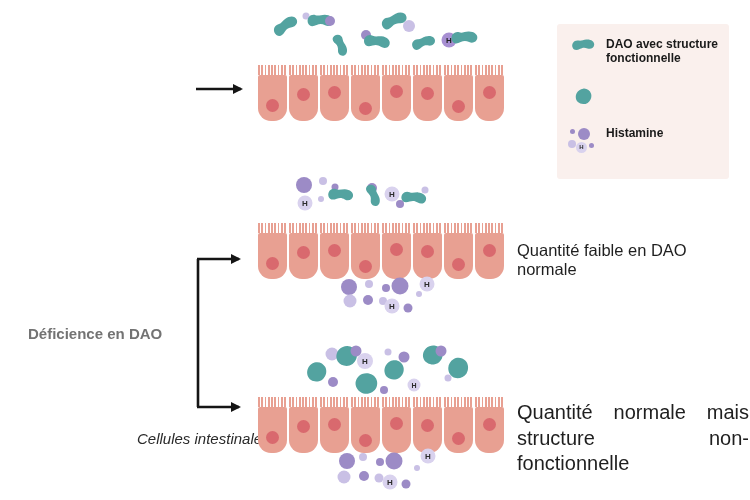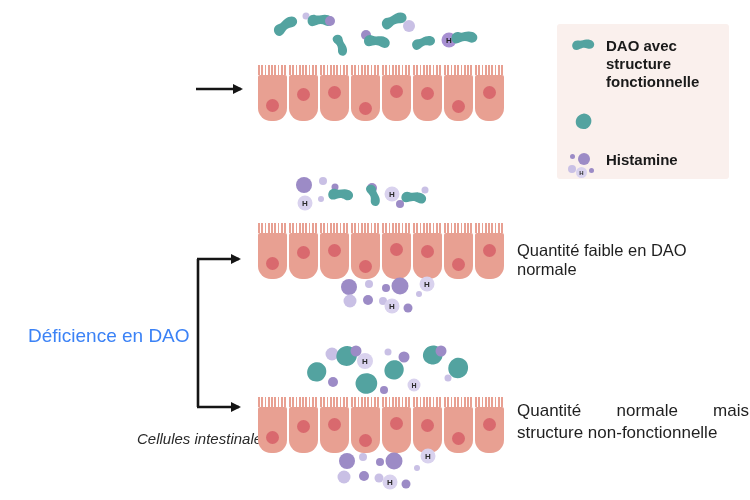--- a/index.html
+++ b/index.html
@@ -3,22 +3,22 @@
 <meta charset="utf-8">
 <style>
   html,body{margin:0;padding:0;background:#ffffff;}
   #stage{
     position:relative;width:750px;height:500px;overflow:hidden;background:#ffffff;
     font-family:"Liberation Sans",sans-serif;
   }
   .lbl{position:absolute;color:var(--text,#1f1f1f);}
   #lbl-normal{left:10px;top:78px;font-size:18px;}
   #lbl-low{left:517px;top:241px;font-size:16.5px;}
-  #lbl-nonfunc{left:517px;top:400px;width:232px;font-size:17px;line-height:1.28;text-align:justify;}
-  #lbl-deficiency{left:28px;top:325px;font-size:19px;font-weight:normal;color:#3b82f6;}
+  #lbl-nonfunc{left:517px;top:400px;width:232px;font-size:20px;line-height:1.28;text-align:justify;}
+  #lbl-deficiency{left:28px;top:325px;font-size:15px;font-weight:bold;color:#737373;}
   #lbl-cells{left:137px;top:430px;font-size:15px;font-style:italic;color:#2a2a2a;}
 
   
   .cellrow{position:absolute;display:flex;gap:2px;}
   .cell{width:29px;display:flex;flex-direction:column;}
   .villi{height:10px;background:repeating-linear-gradient(90deg,var(--cell-body) 0 1.7px,transparent 1.7px 3.3px);}
   .cbody{position:relative;height:46px;background:var(--cell-body);border-radius:2px 2px 13px 13px;}
   .nucleus{position:absolute;width:13px;height:13px;border-radius:50%;background:var(--cell-nucleus);}
 
   
@@ -27,21 +27,21 @@
   .dotl{border-radius:50%;background:var(--histamine-light);}
   .hcirc{border-radius:50%;background:var(--h-circle);display:flex;align-items:center;justify-content:center;
          font-weight:bold;color:#2b2b2b;}
   .hcirc.dark{background:var(--h-circle-dark);color:#1d1d1d;}
 
   
   #legend{position:absolute;left:557px;top:24px;width:172px;height:155px;background:var(--legend-bg);
           border-radius:3px;box-sizing:border-box;padding:13px 10px 10px 10px;display:flex;flex-direction:column;gap:21px;}
   .leg-item{display:flex;gap:7px;align-items:flex-start;}
   .leg-icon{width:32px;flex:none;display:flex;justify-content:center;position:relative;margin-top:1px;}
-  .leg-label{font-size:15px;font-weight:bold;color:#1a1a1a;line-height:1.2;}
+  .leg-label{font-size:12px;font-weight:bold;color:#1a1a1a;line-height:1.2;}
   .mini{position:absolute;}
 
   svg.overlay{position:absolute;left:0;top:0;pointer-events:none;}
 </style>
 </head>
 <body>
 
 <div id="stage">
 
   <div class="lbl" id="lbl-low">Quantité faible en DAO normale</div>

